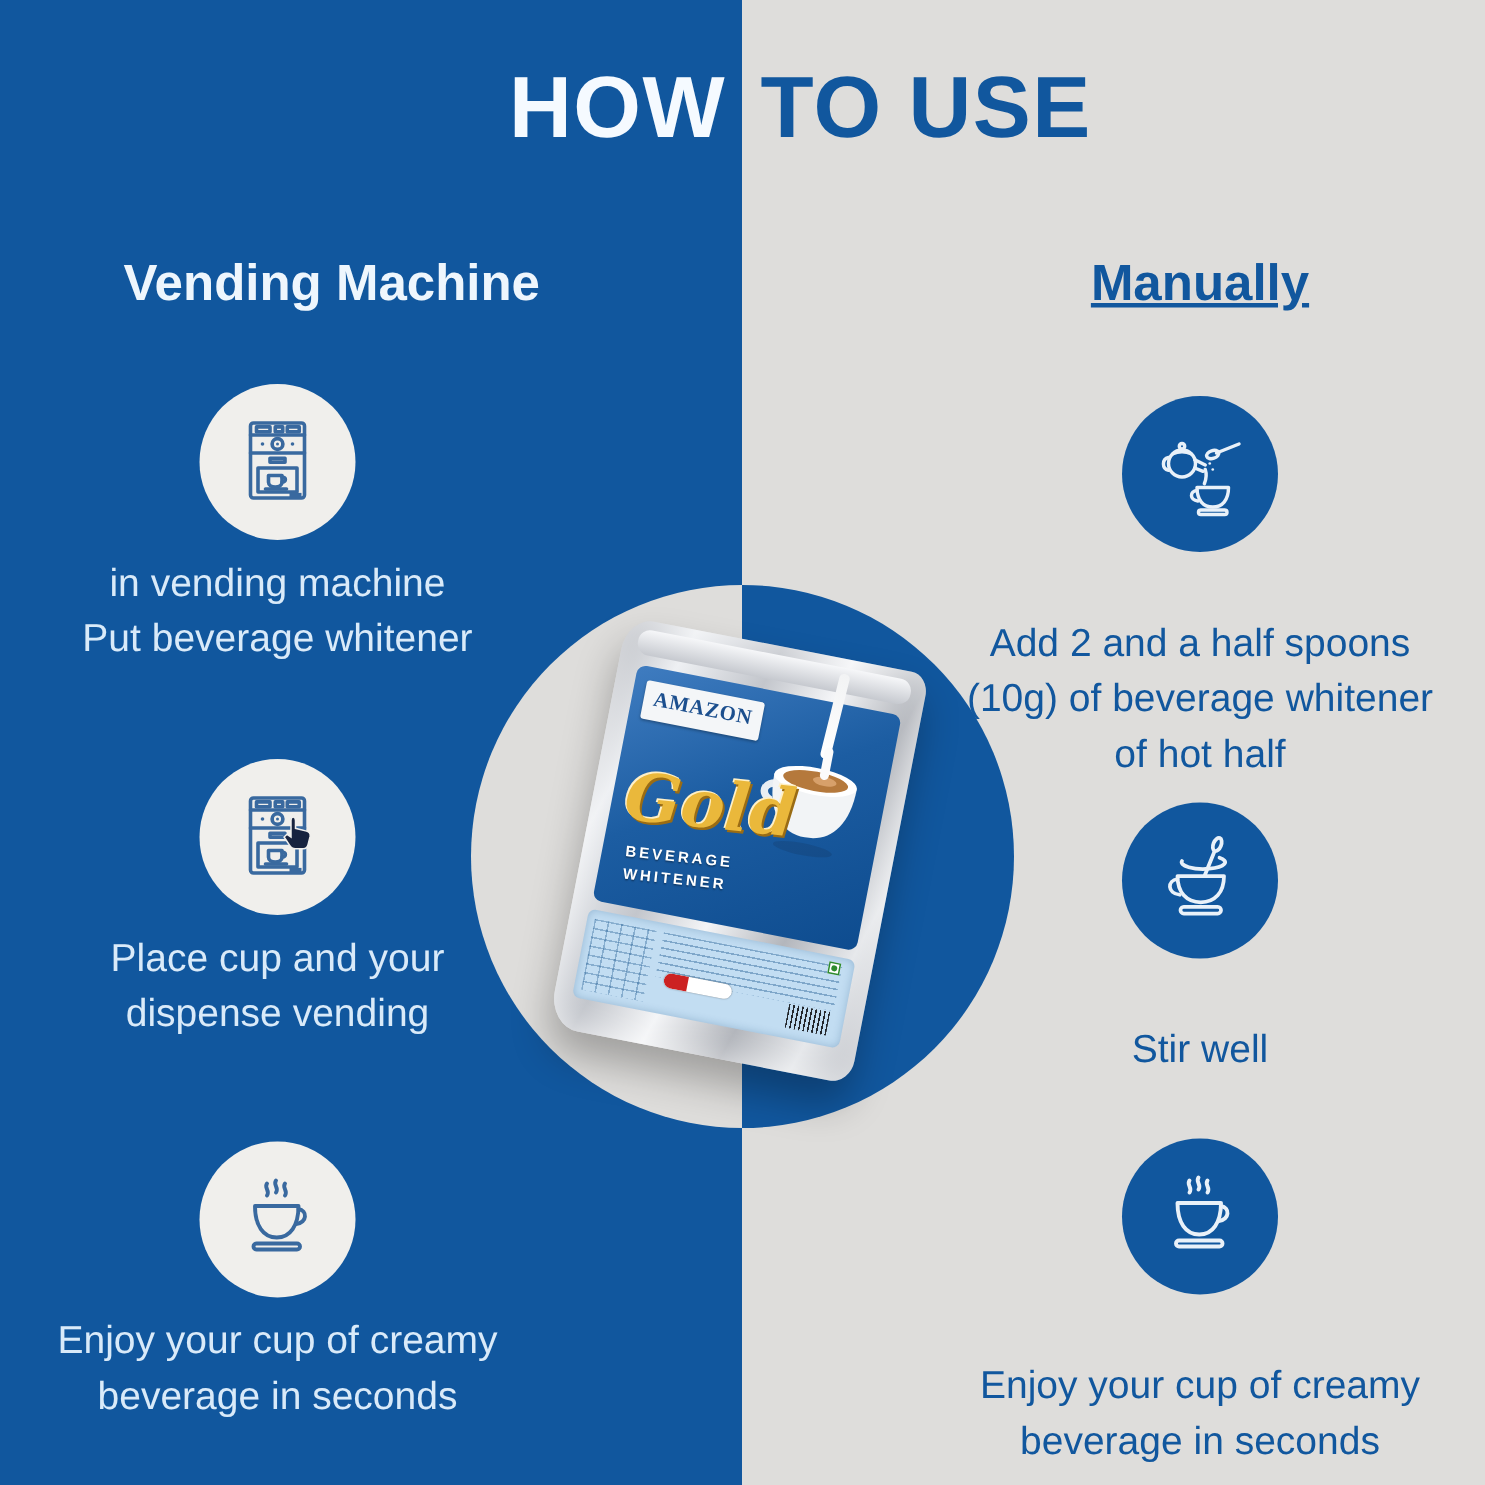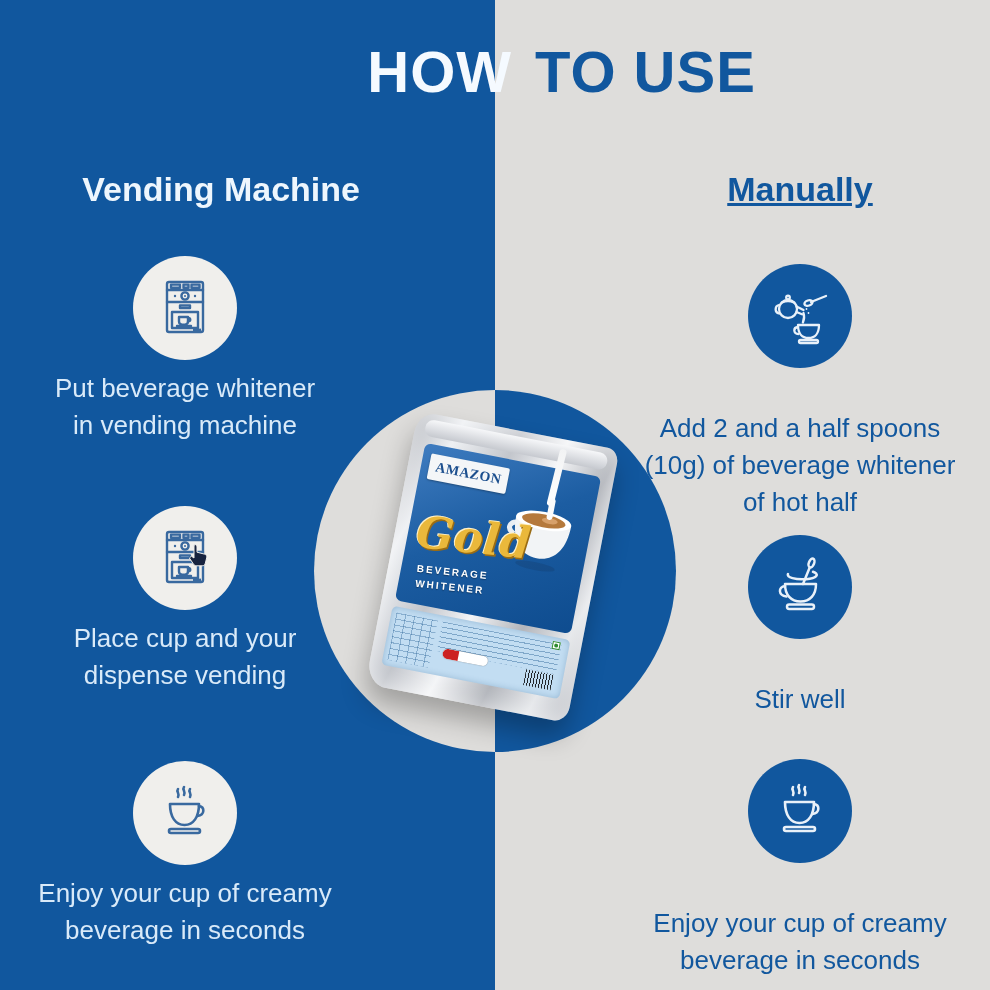--- a/index.html
+++ b/index.html
@@ -15,21 +15,21 @@
   body{
     font-family:"Liberation Sans","DejaVu Sans",sans-serif;
     position:relative;
     background:linear-gradient(90deg,var(--blue) 0 495px,var(--gray) 495px 100%);
   }
   
   .title{
     position:absolute;top:38px;left:0;width:990px;
     display:flex;font-size:58px;font-weight:bold;letter-spacing:1px;
   }
-  .title .t-left{width:495px;text-align:right;padding-right:11px;color:#f5faff;margin-left:28px;}
+  .title .t-left{width:495px;text-align:right;padding-right:11px;color:#f5faff;}
   .title .t-right{flex:1;text-align:left;padding-left:12px;color:var(--blue);}
   
   .col-heading{
     position:absolute;top:170px;font-size:34px;font-weight:bold;text-align:center;
   }
   .col-heading.left{left:10px;width:350px;color:var(--heading-light);text-align:right;}
   .col-heading.right{left:625px;width:350px;color:var(--blue);text-decoration:underline;}
   
   .step{position:absolute;width:350px;display:flex;flex-direction:column;align-items:center;}
   .step.colL{left:10px;}
@@ -242,22 +242,22 @@
   </div>
 </div>
 
 <div class="step colL" id="stepL1">
   <div class="icon-circle">
     <svg viewBox="0 0 64 64">
         <use href="#ico-vending"></use>
       </svg>
   </div>
   <div class="step-text">
+    <div>in vending machine</div>
     <div>Put beverage whitener</div>
-    <div>in vending machine</div>
   </div>
 </div>
 
 <div class="step colL" id="stepL2">
   <div class="icon-circle">
     <svg viewBox="0 0 64 64">
         <use href="#ico-press"></use>
       </svg>
   </div>
   <div class="step-text">

